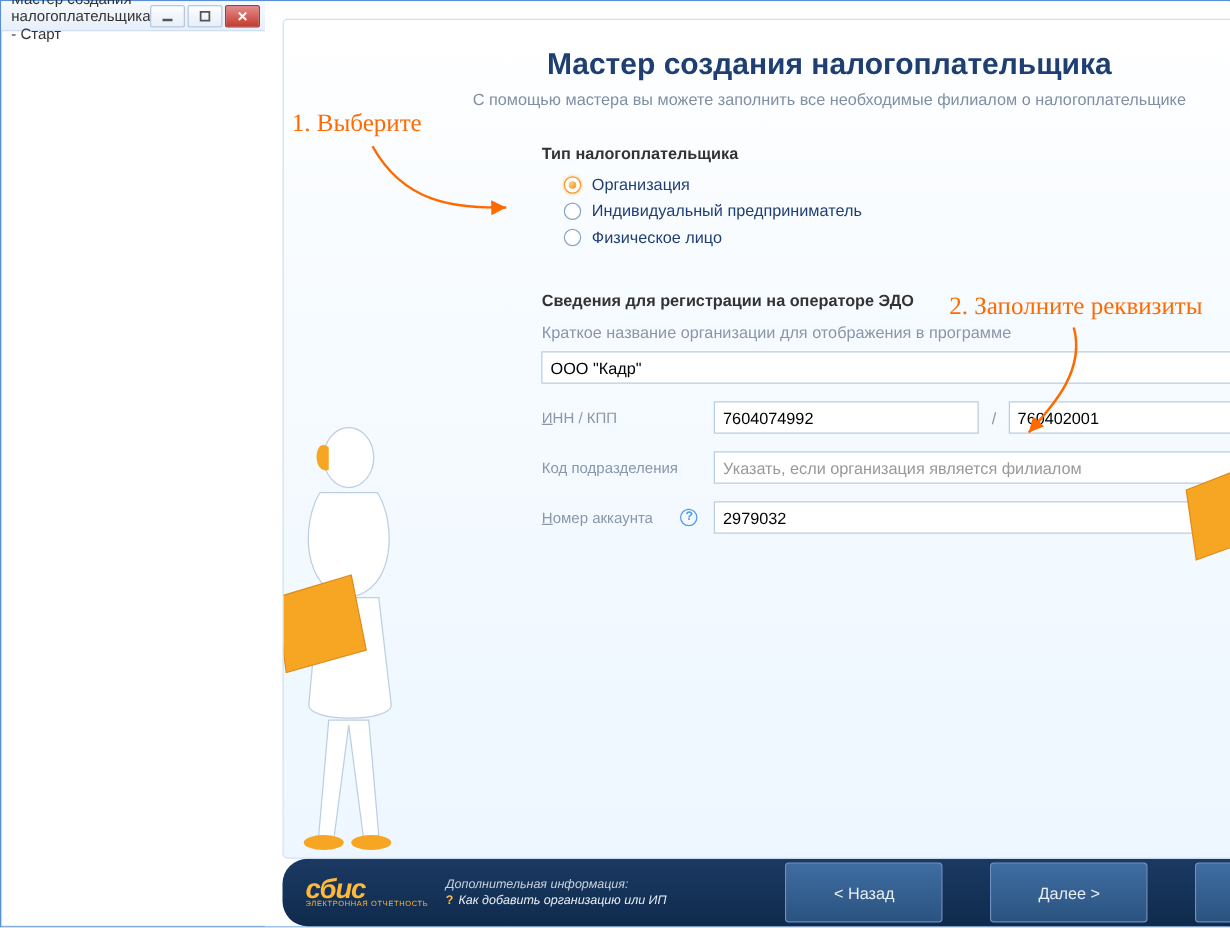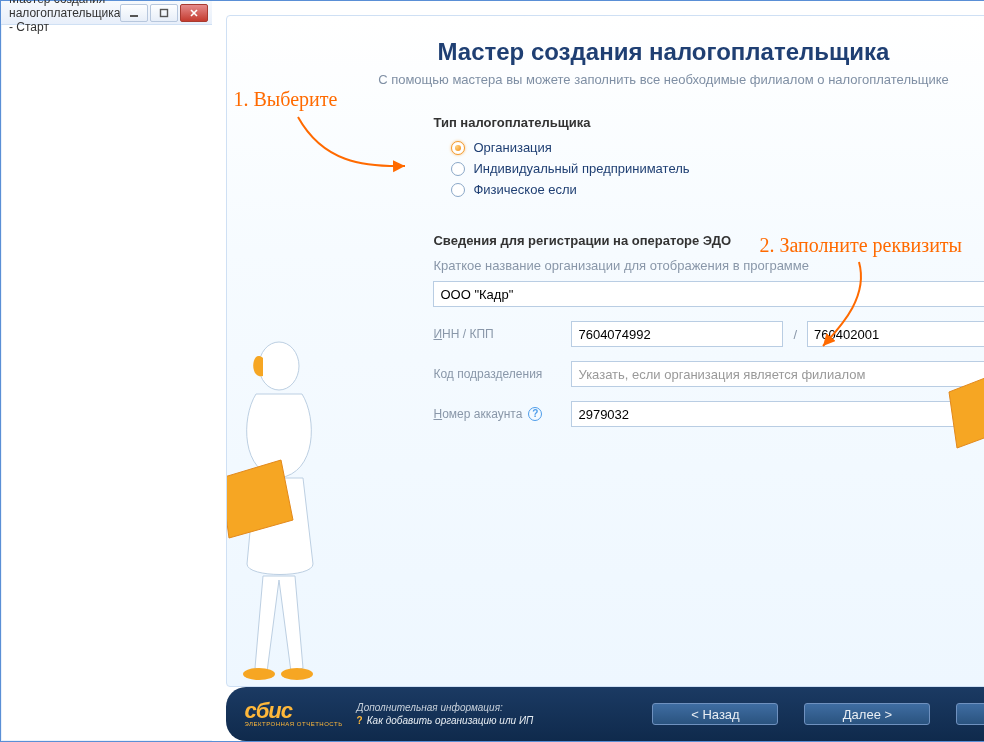--- a/index.html
+++ b/index.html
@@ -110,21 +110,21 @@
   }
   .text-input::placeholder { color:#999; }
 
   .row { display:flex; align-items:center; margin-top: 14px; gap:10px;}
   .row .lbl { width: 128px; color:#8997a9; font-size:12px;}
   .row .lbl .u { text-decoration: underline; }
   .row .slash { color:#8997a9; }
   .inn { width: 212px;}
   .kpp { flex:1;}
   .full { flex:1;}
-  .acct-wrap { display:flex; align-items:center; gap:6px;}
+  .acct-wrap { display:flex; align-items:center; gap:22px;}
   .help-q {
     width:14px;height:14px;border:1px solid #4e9dea;border-radius:50%;
     display:inline-flex;align-items:center;justify-content:center;
     font-size:10px;color:#4e9dea;font-weight:bold;line-height:1;
   }
 
   
   .figure { position:absolute; bottom:-12px; }
   .figure.left { left:-26px; }
   .figure.right { right:-18px; }
@@ -139,27 +139,27 @@
     border-radius: 20px;
   }
   .logo-sbis { display:flex; flex-direction:column; color:#ffb83a; }
   .logo-sbis .big { font-size:22px; font-weight:bold; font-style:italic; letter-spacing:-1px; line-height:0.9;}
   .logo-sbis .small { font-size:6px; letter-spacing:0.5px;}
   .extra-info { color:#c8d1db; font-size:10px; font-style:italic; line-height:1.35;}
   .extra-info .q { color:#ffb83a; font-weight:bold; font-style:normal; margin-right:4px;}
   .extra-info .link { color:#e7edf3;}
   .footer-spacer { flex:1;}
   .nav-btn {
-    width: 126px; height: 22px;
+    width: 126px; height: 48px;
     border: 1px solid #6f91bf;
     border-radius: 3px;
     background: linear-gradient(#3f6da2,#2a537f);
     color:#e9eef4; font-size:13px;
     display:flex;align-items:center;justify-content:center;
-    margin-left: 12px;
+    margin-left: 24px;
     cursor:pointer;
   }
 </style>
 </head>
 <body>
 
 <div class="window">
 
   <div class="titlebar">
     <span class="title">Мастер создания налогоплательщика - Старт</span>
@@ -243,21 +243,21 @@
           <div class="radio-row">
             <span class="radio checked"></span>
             <label>Организация</label>
           </div>
           <div class="radio-row">
             <span class="radio"></span>
             <label>Индивидуальный предприниматель</label>
           </div>
           <div class="radio-row">
             <span class="radio"></span>
-            <label>Физическое если</label>
+            <label>Физическое лицо</label>
           </div>
         </div>
 
         <div class="section2">
           <div class="section-label">Сведения для регистрации на операторе ЭДО</div>
           <div class="hint">Краткое название организации для отображения в программе</div>
           <input class="text-input" type="text" value="ООО &quot;Кадр&quot;" style="">
 
           <div class="row">
             <span class="lbl"><span class="u">И</span><span>НН / КПП</span></span>

